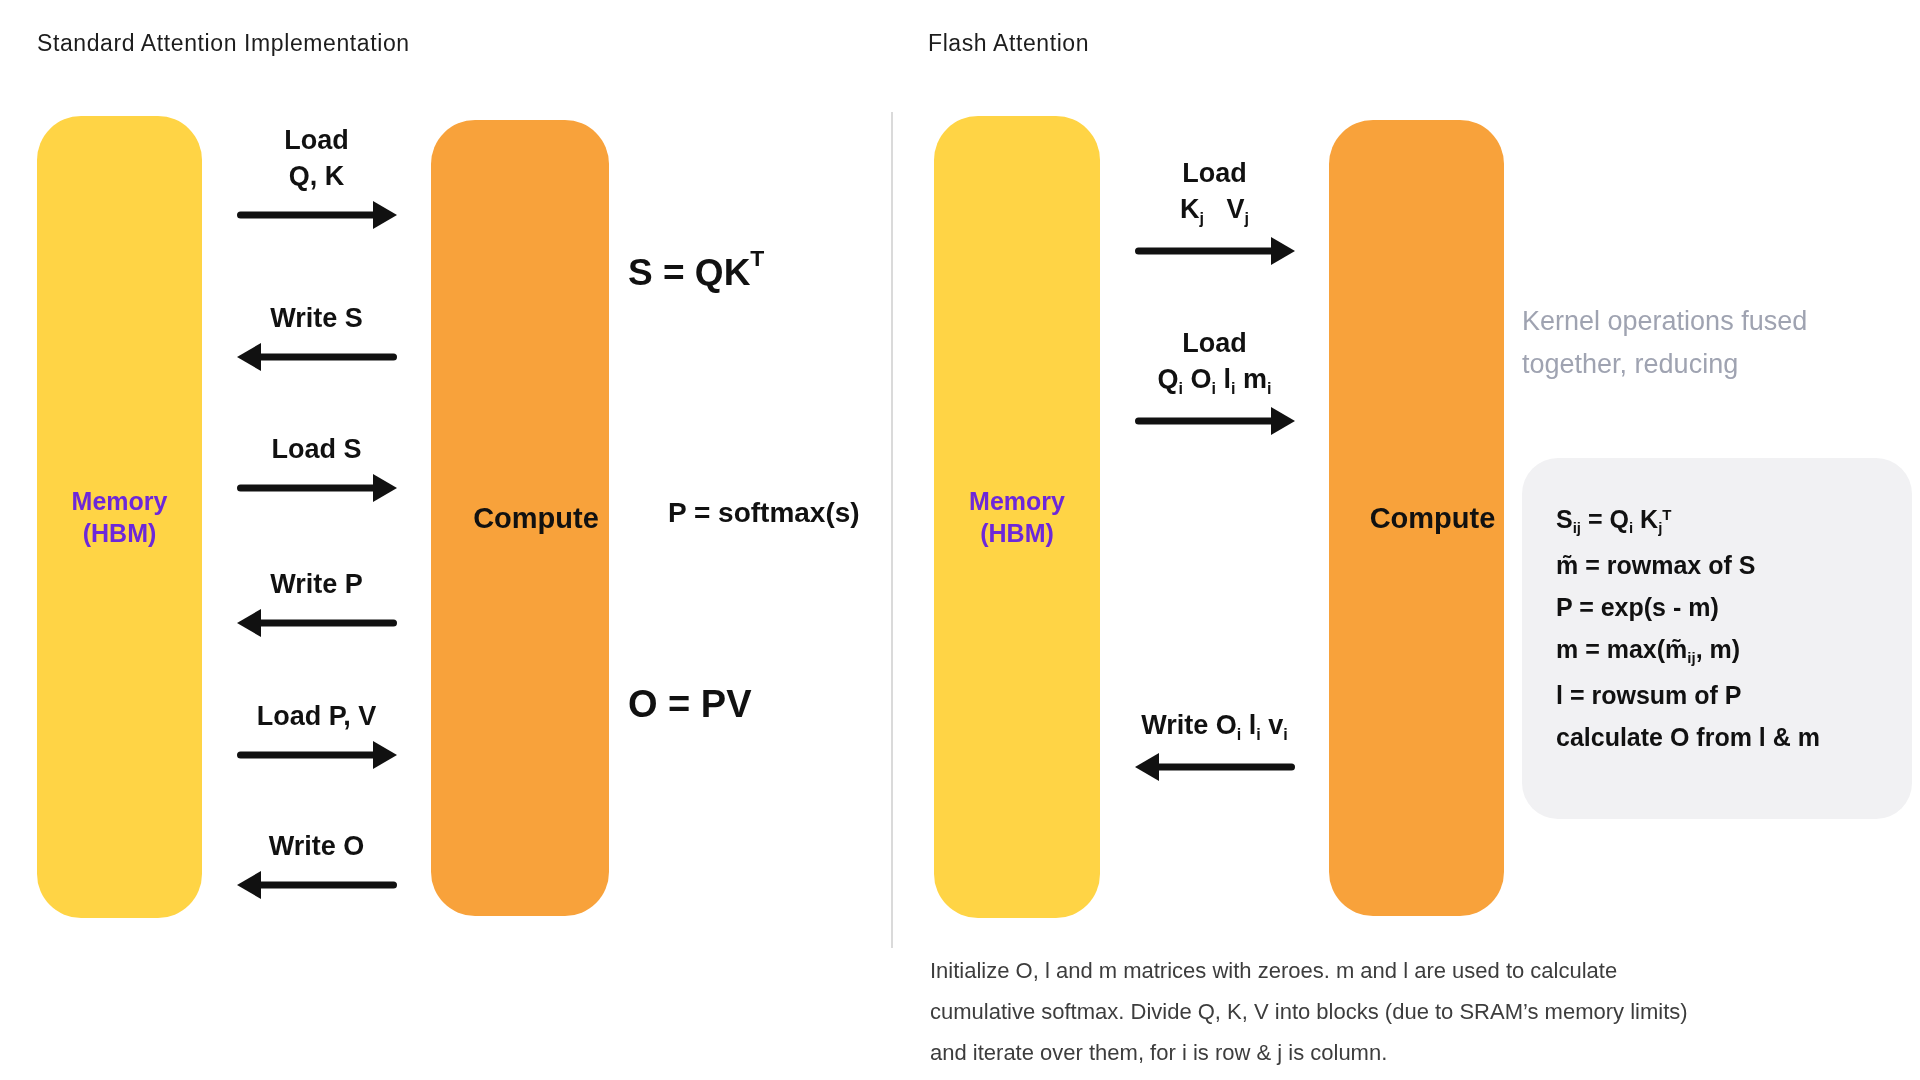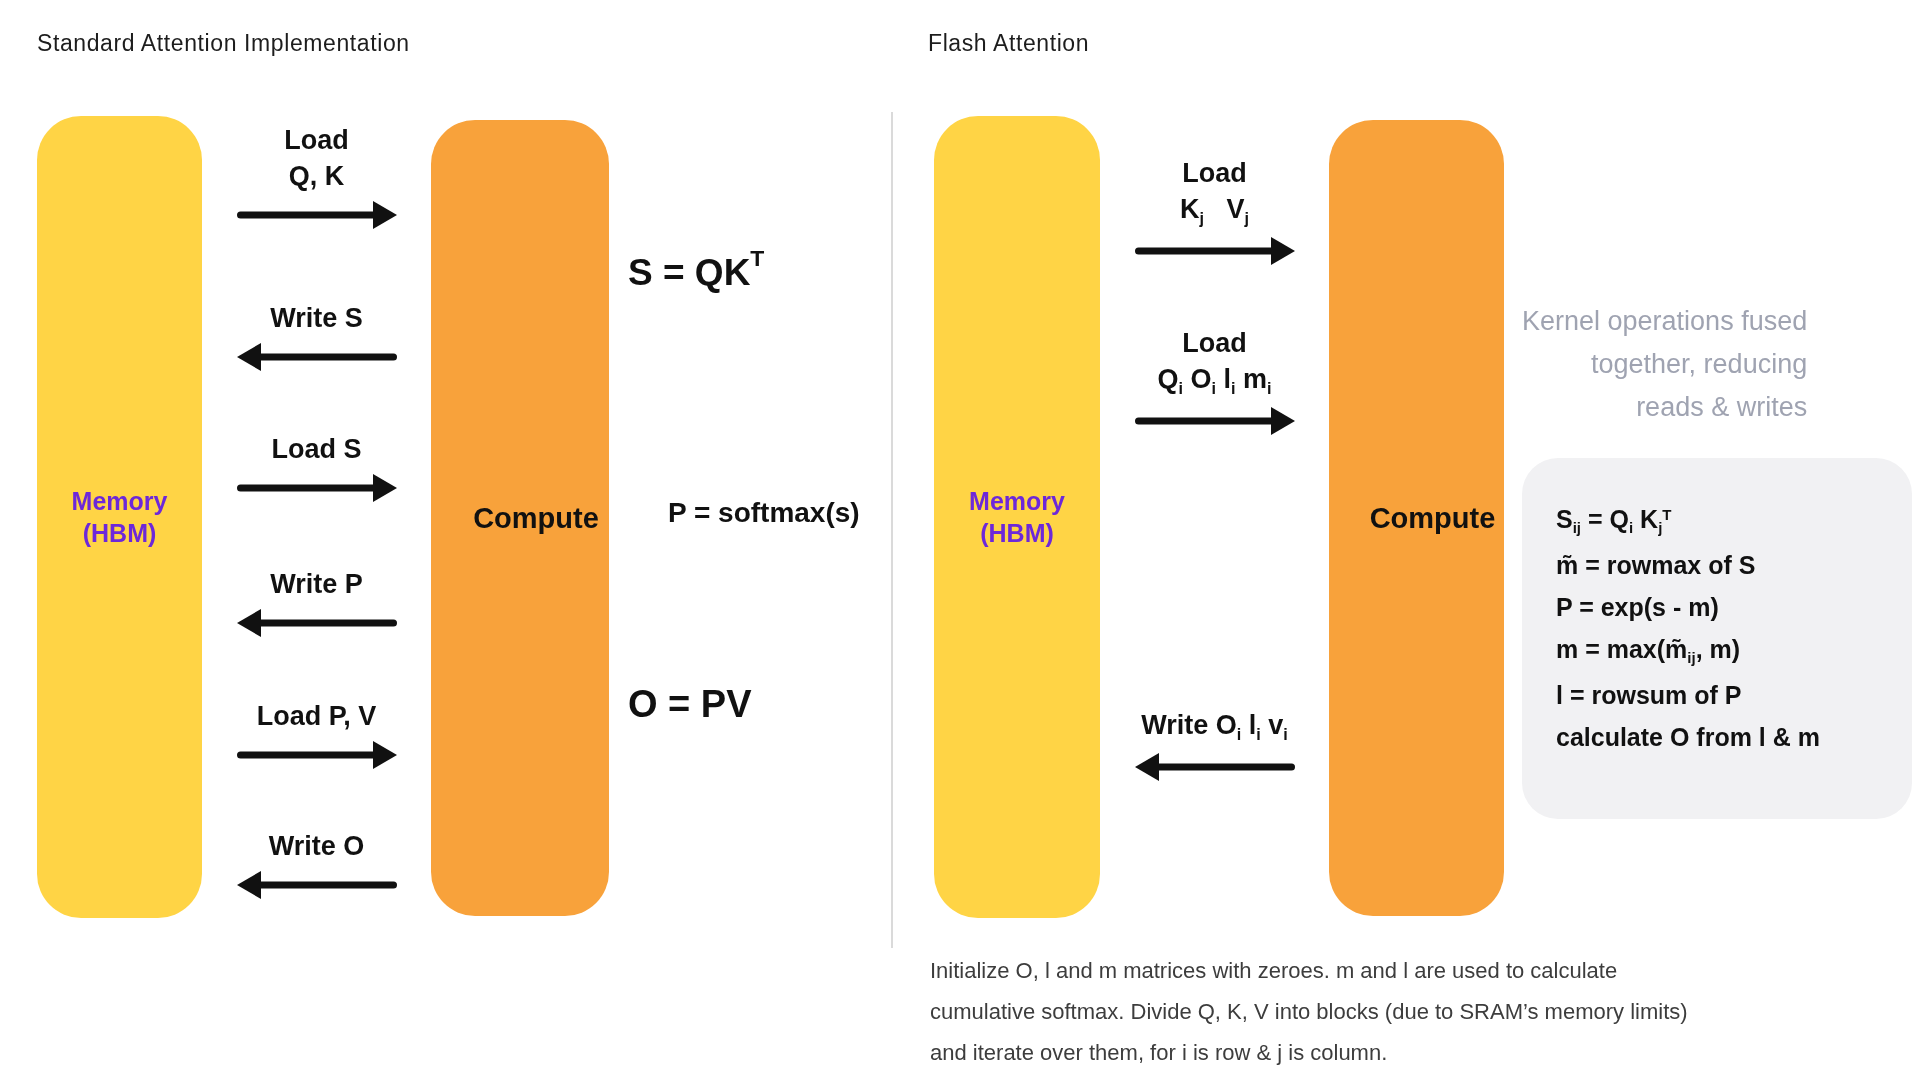--- a/index.html
+++ b/index.html
@@ -47,21 +47,21 @@
   .sup{font-size:0.6em;position:relative;top:-0.55em;}
   .sup-high{font-size:0.62em;position:relative;top:-0.85em;}
 
   .formula{position:absolute;font-weight:700;color:#111;white-space:nowrap;}
   .formula-s{left:628px;top:252px;font-size:37px;}
   .formula-p{left:628px;top:497px;font-size:28px;margin-left:40px;}
   .formula-o{left:628px;top:683px;font-size:38px;}
 
   .divider{position:absolute;left:891px;top:112px;width:2px;height:836px;background:#dadada;}
 
-  .kernel-note{position:absolute;left:1522px;top:300px;font-size:27px;line-height:43px;color:var(--noteGray);white-space:nowrap;text-align:right;}
+  .kernel-note{position:absolute;left:1522px;top:300px;font-size:27px;line-height:43px;color:var(--noteGray);white-space:nowrap;}
 
   .panel{position:absolute;left:1522px;top:458px;width:390px;height:361px;background:var(--panelGray);border-radius:36px;padding:40px 30px 0 34px;}
   .panel-line{font-weight:700;font-size:25px;line-height:42px;color:#111;white-space:nowrap;}
 
   .footnote{position:absolute;left:930px;top:950px;font-size:22px;line-height:41px;color:#3d3d3d;white-space:nowrap;}
 </style>
 </head>
 <body>
 
 <div class="canvas">
@@ -169,21 +169,20 @@
     <div class="arrow-label"><span>Write O</span><span class="sub">i</span><span> l</span><span class="sub">i</span><span> v</span><span class="sub">i</span></div>
     <div class="arrow left">
         <span class="shaft"></span>
         <span class="head"></span>
       </div>
   </div>
 
   <div class="kernel-note">
     <div>Kernel operations fused</div>
     <div>together, reducing</div>
-    <div>reads &amp; writes</div>
   </div>
 
   <div class="panel">
     <div class="panel-line"><span>S</span><span class="sub">ij</span><span> = Q</span><span class="sub">i</span><span> K</span><span class="sub">j</span><span class="sup">T</span></div>
     <div class="panel-line"><span>m̃ = rowmax of S</span></div>
     <div class="panel-line"><span>P = exp(s - m)</span></div>
     <div class="panel-line"><span>m = max(m̃</span><span class="sub">ij</span><span>, m)</span></div>
     <div class="panel-line"><span>l = rowsum of P</span></div>
     <div class="panel-line"><span>calculate O from l &amp; m</span></div>
   </div>

